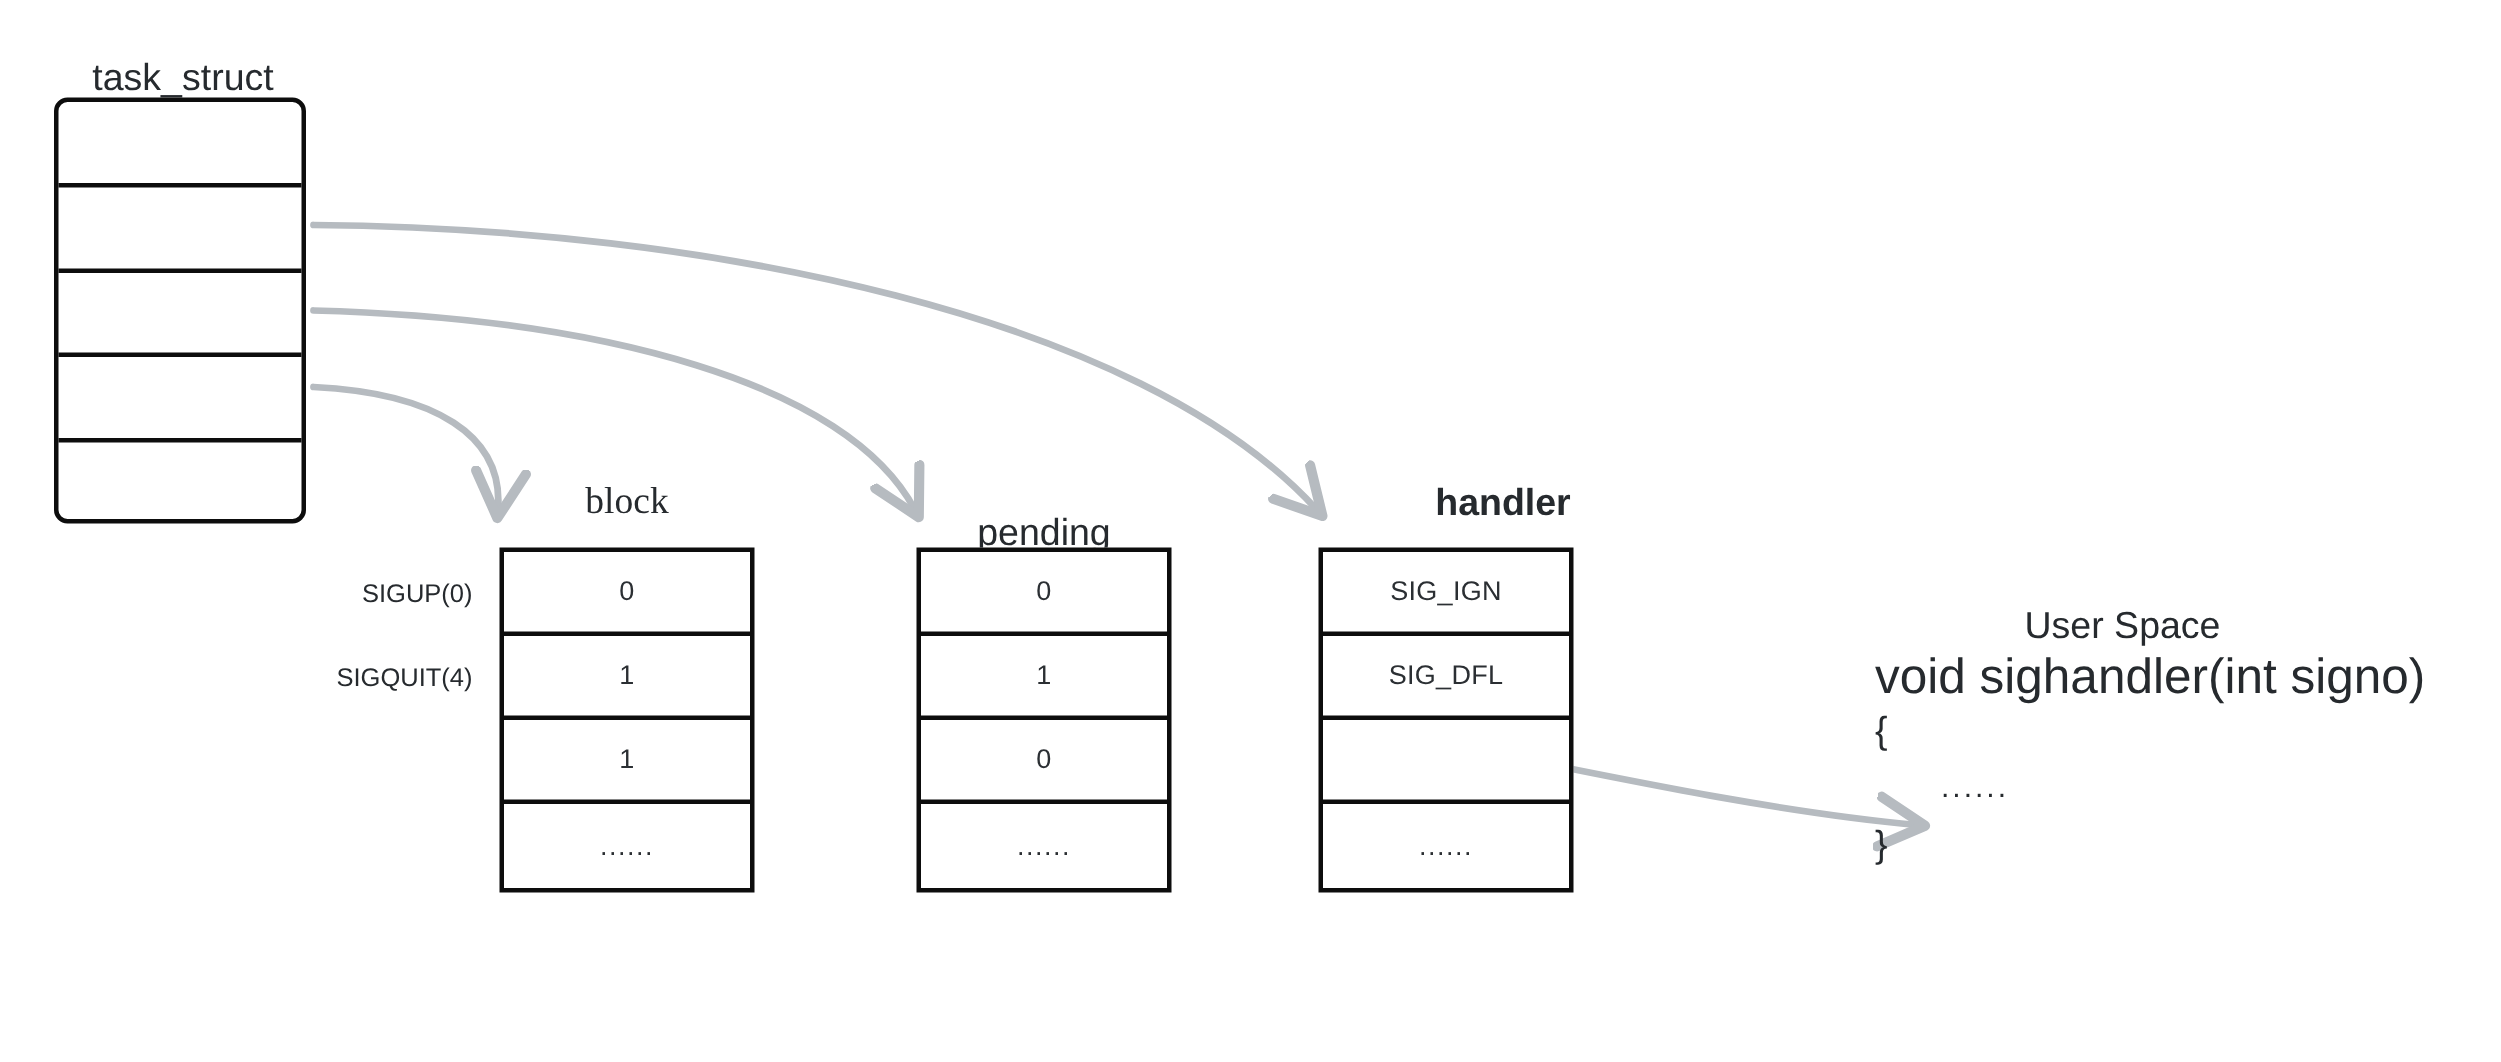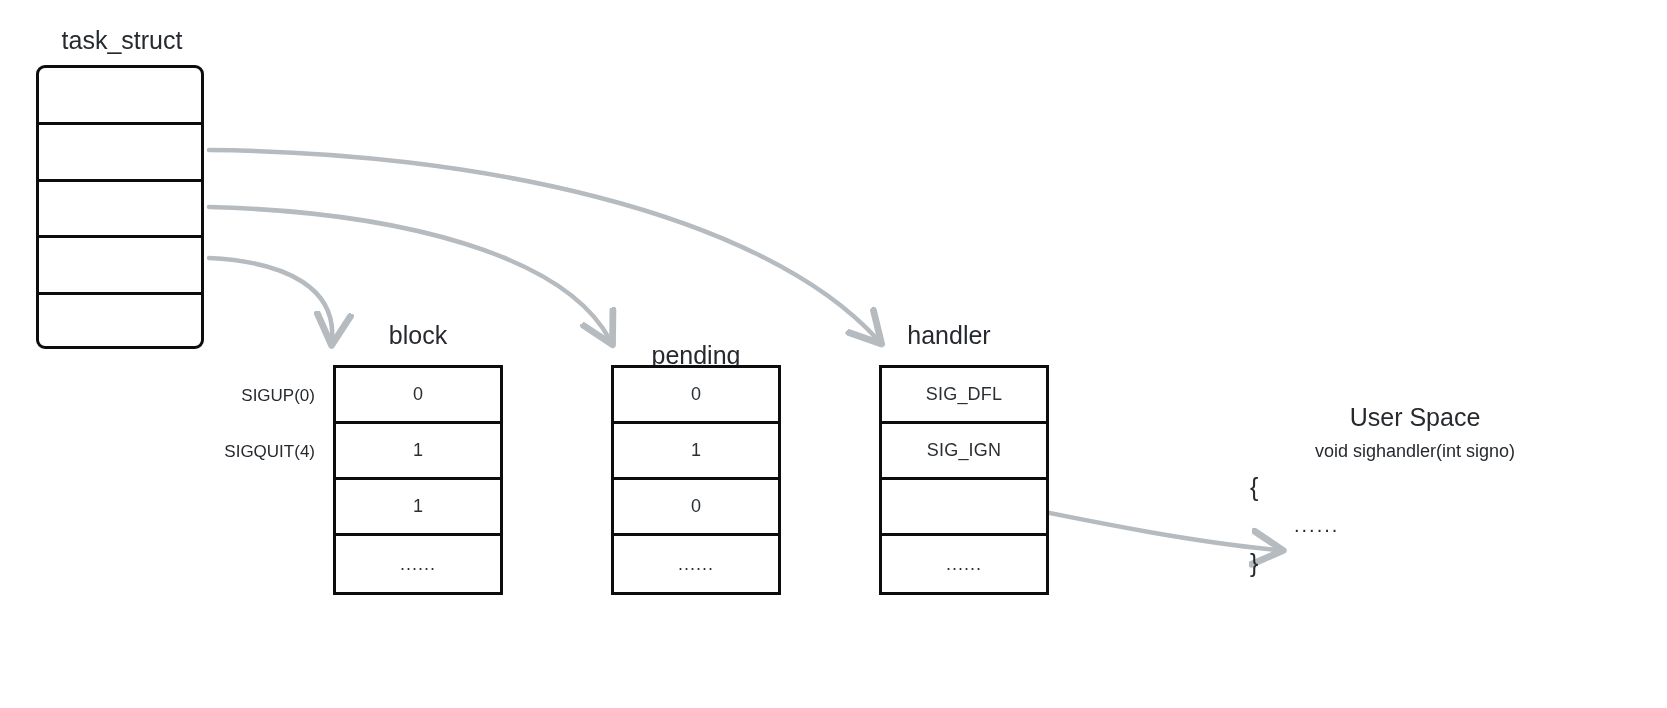--- a/index.html
+++ b/index.html
@@ -26,21 +26,21 @@
     left: 0; top: 0;
     width: 1667px;
     height: 708px;
     pointer-events: none;
   }
 
   
   #task-struct-title {
     position: absolute;
     left: 36px;
-    top: 24px;
+    top: 36px;
     width: 172px;
     text-align: center;
     font-size: 25px;
     line-height: 32px;
     color: #262a2e;
     white-space: nowrap;
   }
   #task-struct-box {
     position: absolute;
     left: 36px;
@@ -109,41 +109,41 @@
   }
   .sigtable .cell.dots {
     font-size: 18px;
     letter-spacing: 1px;
   }
 
   #table-block   { left: 333px; width: 170px; }
   #table-pending { left: 611px; width: 170px; }
   #table-handler { left: 879px; width: 170px; }
 
-  #title-block   { left: 333px; top: 320px; width: 170px; }
+  #title-block   { left: 333px; top: 320px; width: 170px; font-family: Liberation Serif, serif; }
   #title-pending { left: 611px; top: 320px; width: 170px; margin-top: 20px; }
-  #title-handler { left: 864px; top: 320px; width: 170px; }
+  #title-handler { left: 917px; top: 320px; width: 170px; font-weight: bold; }
 
   
   #user-space {
     position: absolute;
     left: 1218px;
     top: 400px;
     width: 330px;
     margin-left: 32px;
   }
   #user-space .us-heading {
     font-size: 25px;
     line-height: 34px;
     text-align: center;
     white-space: nowrap;
     color: #262a2e;
   }
   #user-space .us-signature {
-    font-size: 18px;
+    font-size: 33px;
     line-height: 34px;
     text-align: center;
     white-space: nowrap;
     color: #262a2e;
   }
   #user-space .us-code {
     font-size: 25px;
     line-height: 38px;
     text-align: left;
     white-space: pre;
@@ -204,22 +204,22 @@
   <div class="tbl-title" id="title-pending">pending</div>
   <div class="sigtable" id="table-pending">
     <div class="cell">0</div>
     <div class="cell">1</div>
     <div class="cell">0</div>
     <div class="cell dots">......</div>
   </div>
 
   <div class="tbl-title" id="title-handler">handler</div>
   <div class="sigtable" id="table-handler">
+    <div class="cell">SIG_IGN</div>
     <div class="cell">SIG_DFL</div>
-    <div class="cell">SIG_IGN</div>
     <div class="cell"></div>
     <div class="cell dots">......</div>
   </div>
 
   <div id="user-space">
     <div class="us-heading">User Space</div>
     <div class="us-signature">void sighandler(int signo)</div>
     <div class="us-code">{</div>
     <div class="us-dots">......</div>
     <div class="us-code">}</div>

